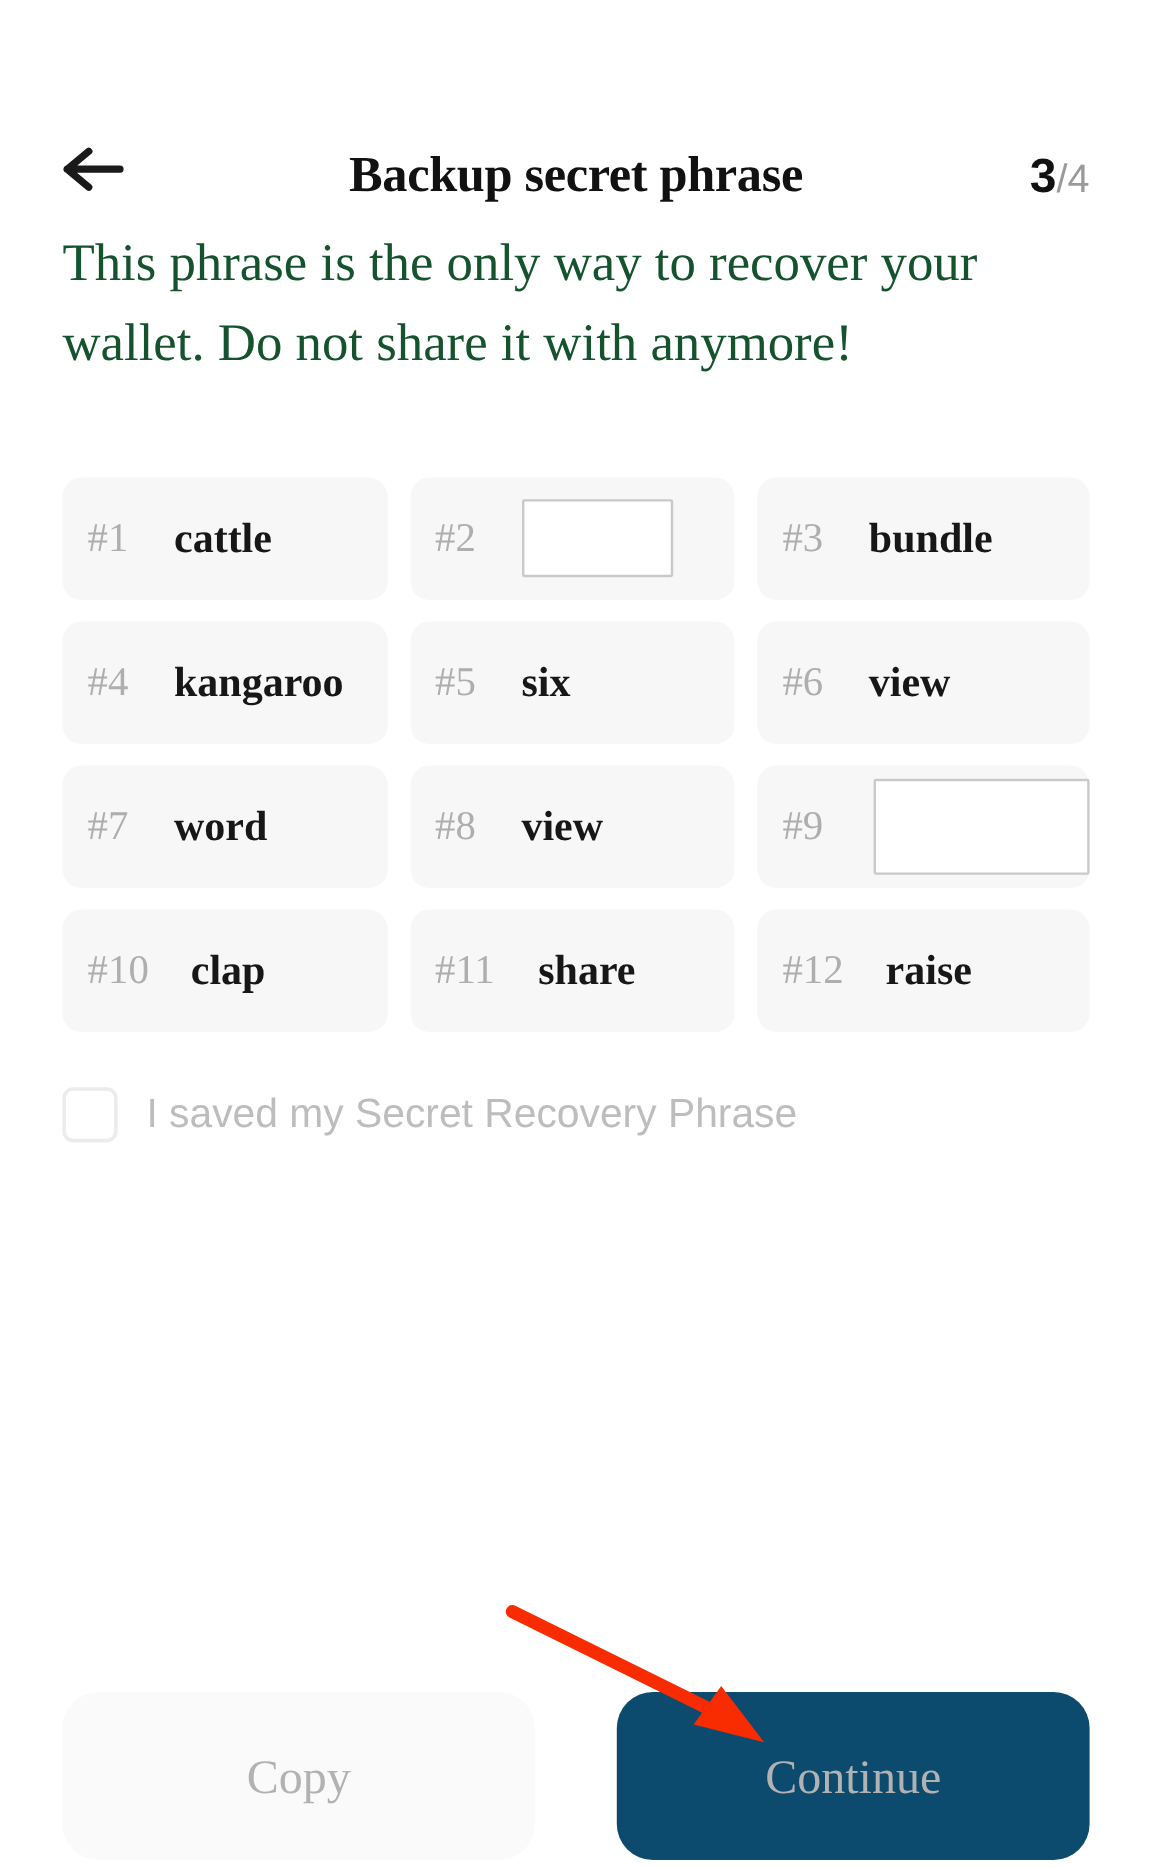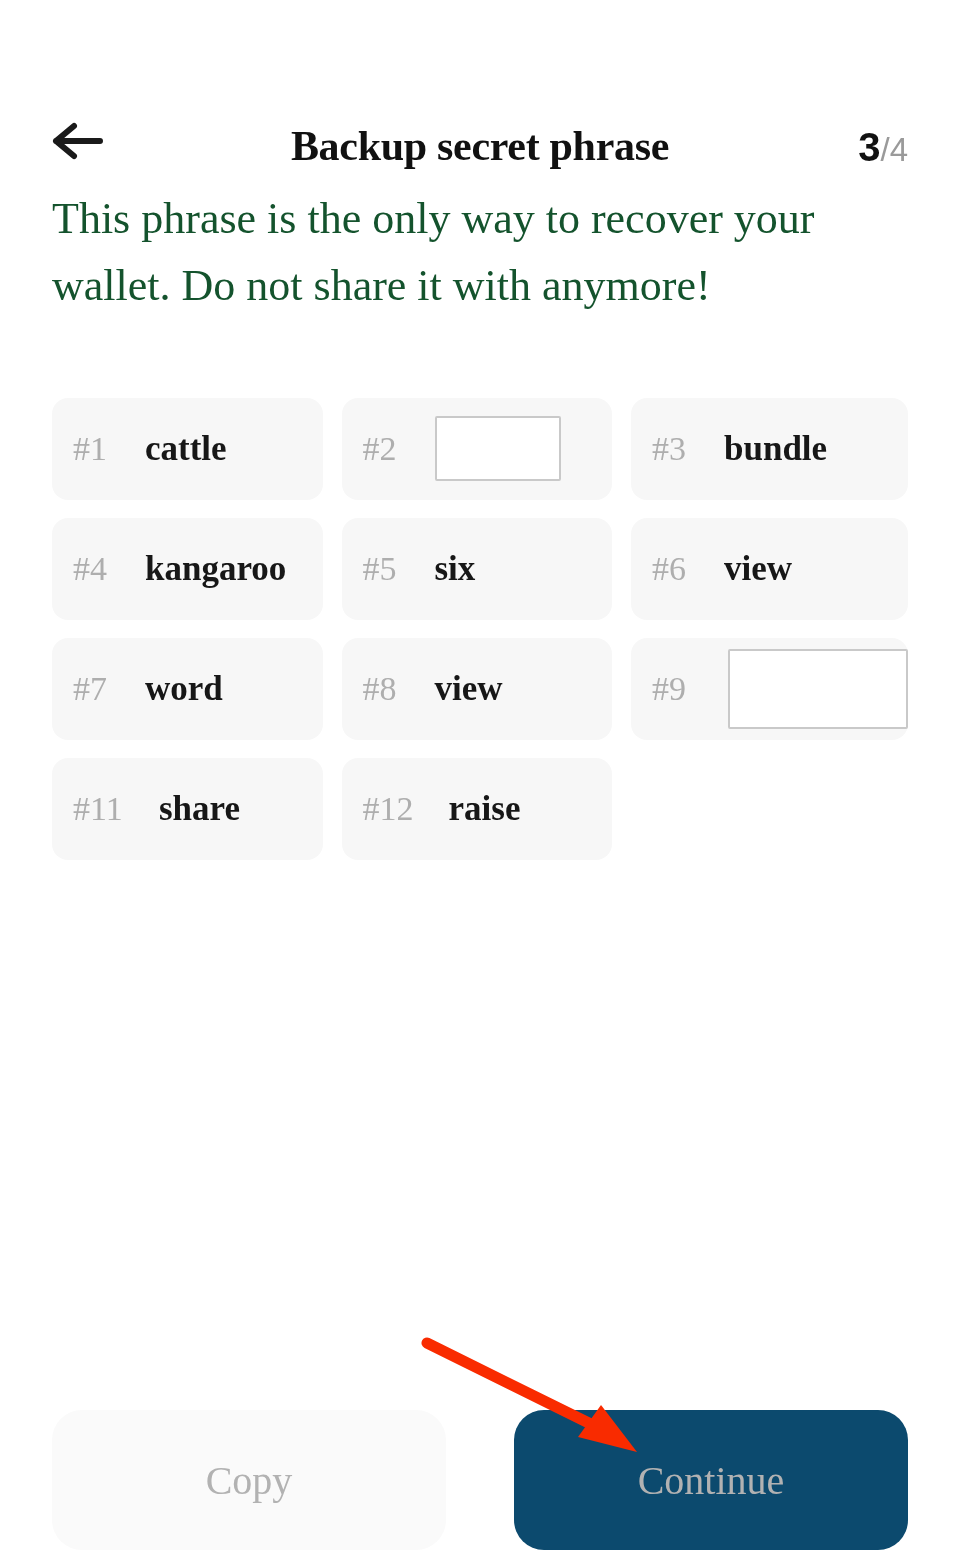--- a/index.html
+++ b/index.html
@@ -255,33 +255,41 @@
     <div class="word-cell">
       <span class="word-index">#8</span>
       <span class="word-text">view</span>
     </div>
 
     <div class="word-cell">
       <span class="word-index">#9</span>
       <input class="word-input big" type="text" value="" style="">
     </div>
 
+    <div class="word-cell">
+      <span class="word-index wide">#10</span>
+      <span class="word-text">clap</span>
+    </div>
 
     <div class="word-cell">
       <span class="word-index wide">#11</span>
       <span class="word-text">share</span>
     </div>
 
     <div class="word-cell">
       <span class="word-index wide">#12</span>
       <span class="word-text">raise</span>
     </div>
 
   </div>
 
+  <label class="checkbox-row">
+    <span class="checkbox-box"></span>
+    <span class="checkbox-label">I saved my Secret Recovery Phrase</span>
+  </label>
 
   <div class="footer">
     <button class="btn btn-copy">Copy</button>
     <button class="btn btn-continue">Continue</button>
   </div>
 
   <svg class="annotation-arrow" viewBox="0 0 960 1556">
     <line x1="427" y1="1283" x2="607" y2="1372" stroke="#f92b00" stroke-width="11" stroke-linecap="round"></line>
     <polygon points="637,1392 578,1377 601,1345" fill="#f92b00"></polygon>
   </svg>

